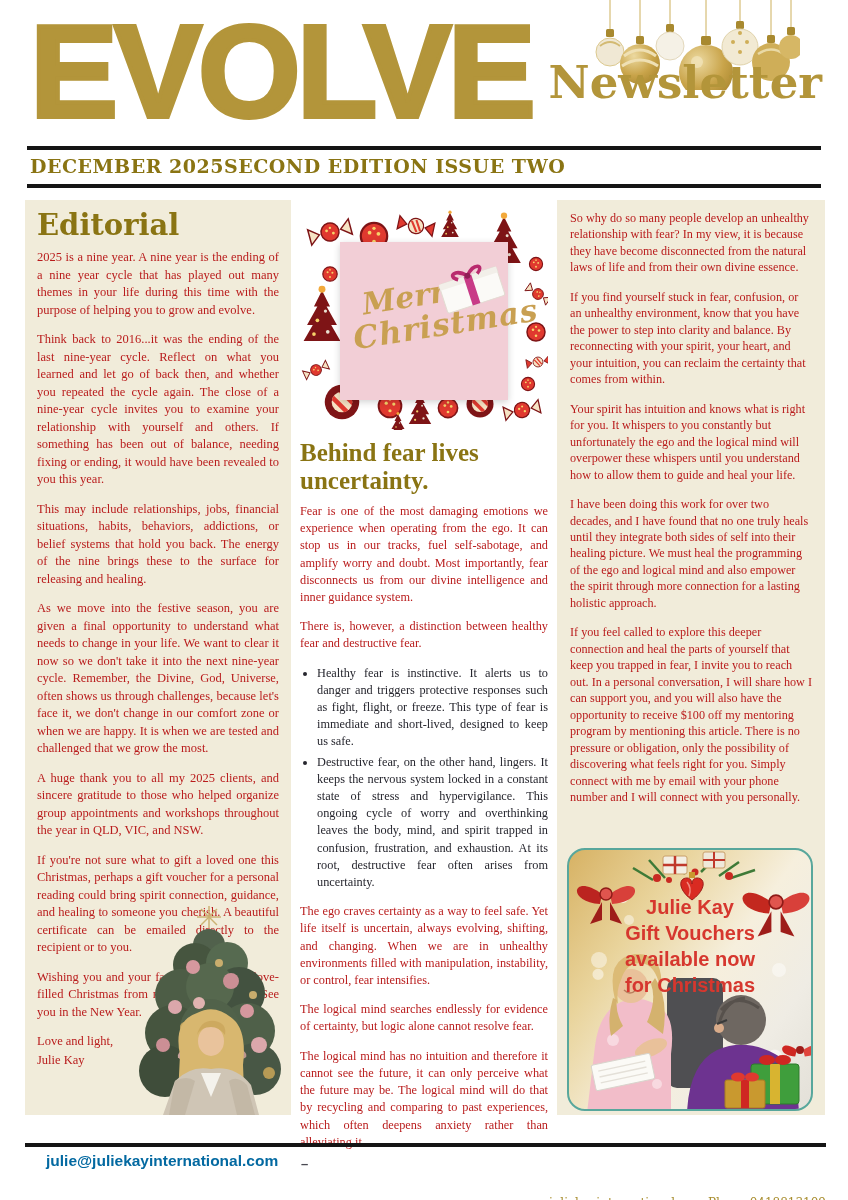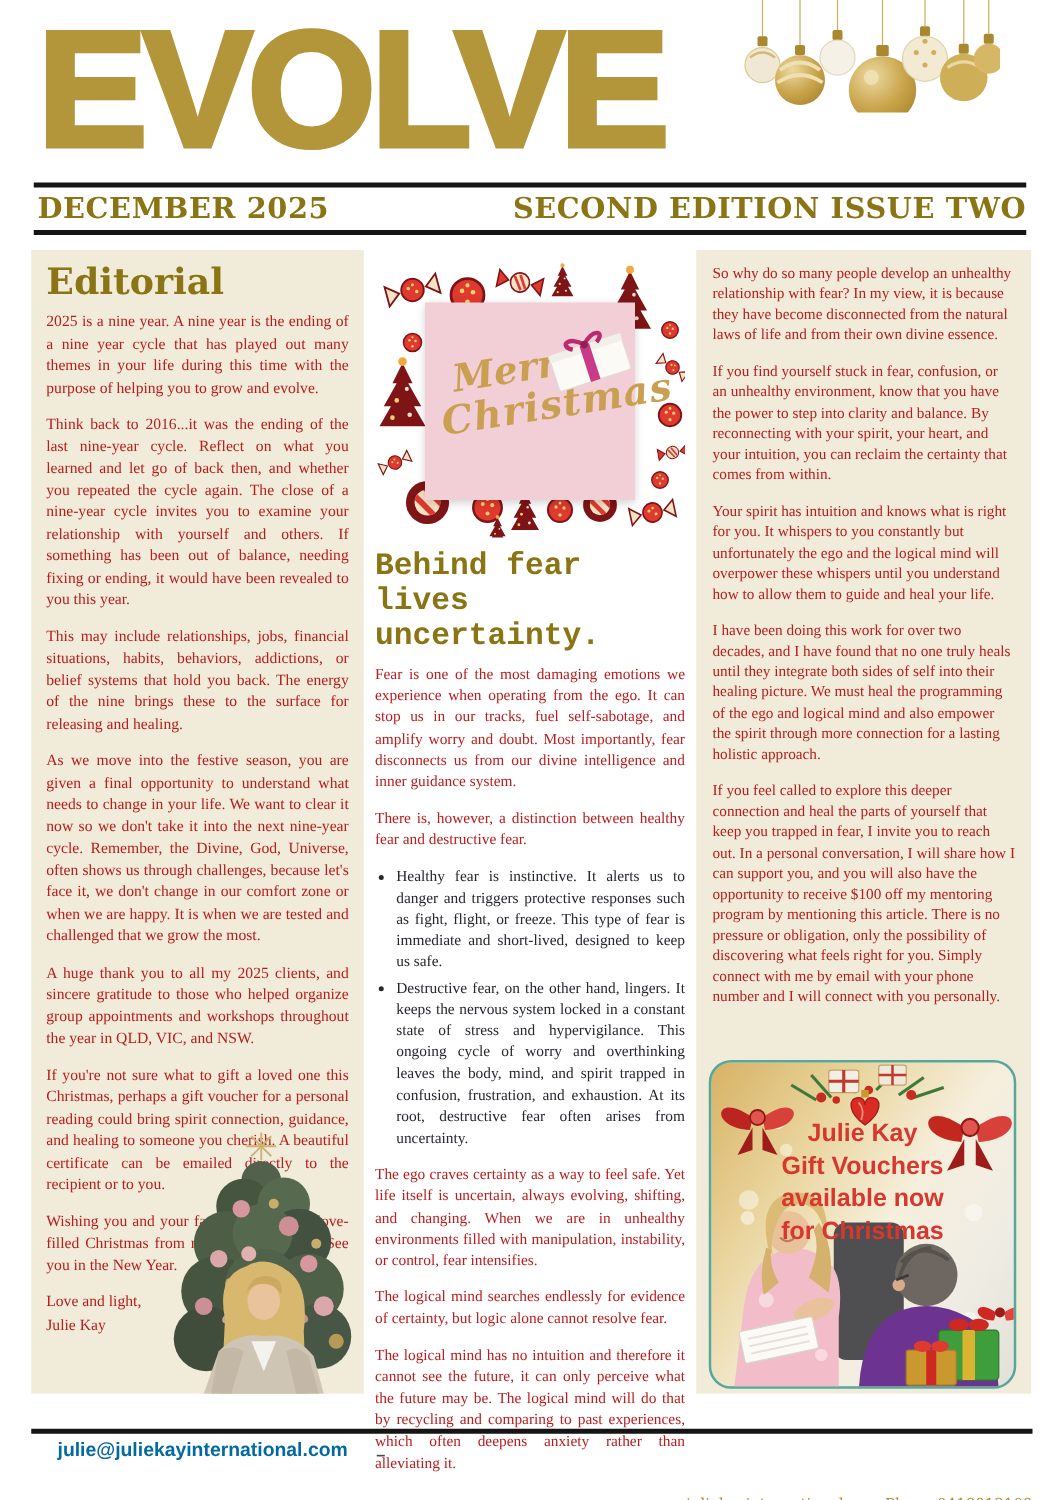--- a/index.html
+++ b/index.html
@@ -24,23 +24,23 @@
   }
   .ornaments { position:absolute; left:588px; top:0; width:212px; height:90px; }
 
   .rule { position:absolute; left:27px; right:27px; border-top:4px solid #151515; }
   .rule-1 { top:146px; }
   .rule-2 { top:184px; }
   .rule-footer { top:1143px; left:25px; right:22px; }
 
   .dateline {
     position:absolute; left:30px; right:27px; top:152px; height:28px;
-    display:flex; justify-content:space-between; align-items:center;
+    display:flex; justify-content:flex-start; align-items:center;
     font-family:"DejaVu Serif", serif; font-weight:bold;
-    font-size:23px; color:#8a7413; letter-spacing:0.5px;
+    font-size:19px; color:#8a7413; letter-spacing:0.5px;
   }
 
   
   .panel { background:#f1ecda; }
   .col-left {
     position:absolute; left:25px; top:200px; width:266px; height:915px;
     padding:8px 12px 0 12px;
   }
   .col-left h2 {
     font-family:"DejaVu Serif", serif; font-weight:bold;
@@ -62,21 +62,21 @@
   }
   .merry-text {
     position:absolute; left:10px; top:34px; transform:rotate(-9deg);
     font-family:"DejaVu Serif", serif; font-style:italic; font-weight:bold;
     color:#c9a052; line-height:1.05;
   }
   .merry-line1 { font-size:30px; margin-left:14px; }
   .merry-line2 { font-size:31px; letter-spacing:1px; }
   .gift-svg { position:absolute; right:-6px; top:12px; width:84px; height:64px; }
   .col-mid h2 {
-    font-family:Liberation Mono, monospace; font-weight:bold;
+    font-family:Liberation Serif, serif; font-weight:bold;
     font-size:25px; line-height:1.12; color:#8a7413; margin:9px 0 8px 0;
   }
   .col-mid .body-p { font-size:12.3px; }
   .col-mid ul { margin:0 0 12px 17px; padding:0; }
   .col-mid li {
     font-size:12.3px; line-height:1.4; text-align:justify; margin:0 0 3px 0;
   }
 
   .col-right {
     position:absolute; left:557px; top:200px; width:268px; height:915px;
@@ -163,20 +163,21 @@
           <circle cx="152" cy="33" r="2"></circle>
         </g>
       <rect x="179" y="35" width="8" height="8" rx="1.5" fill="#a8892f"></rect>
       <circle cx="183" cy="62" r="19" fill="#cfae58"></circle>
       <path d="M170,54 q13,-9 26,0" stroke="#e9d9a5" fill="none" stroke-width="2.5"></path>
       <rect x="199" y="27" width="8" height="8" rx="1.5" fill="#a8892f"></rect>
       <circle cx="203" cy="47" r="12" fill="#d6b765"></circle>
     </g>
   </svg>
 
+  <div class="newsletter">Newsletter</div>
 
   <div class="rule rule-1"></div>
   <div class="dateline">
     <span>DECEMBER 2025</span>
     <span>SECOND EDITION ISSUE TWO</span>
   </div>
   <div class="rule rule-2"></div>
 
   <div class="col-left panel">
     <h2>Editorial</h2>

